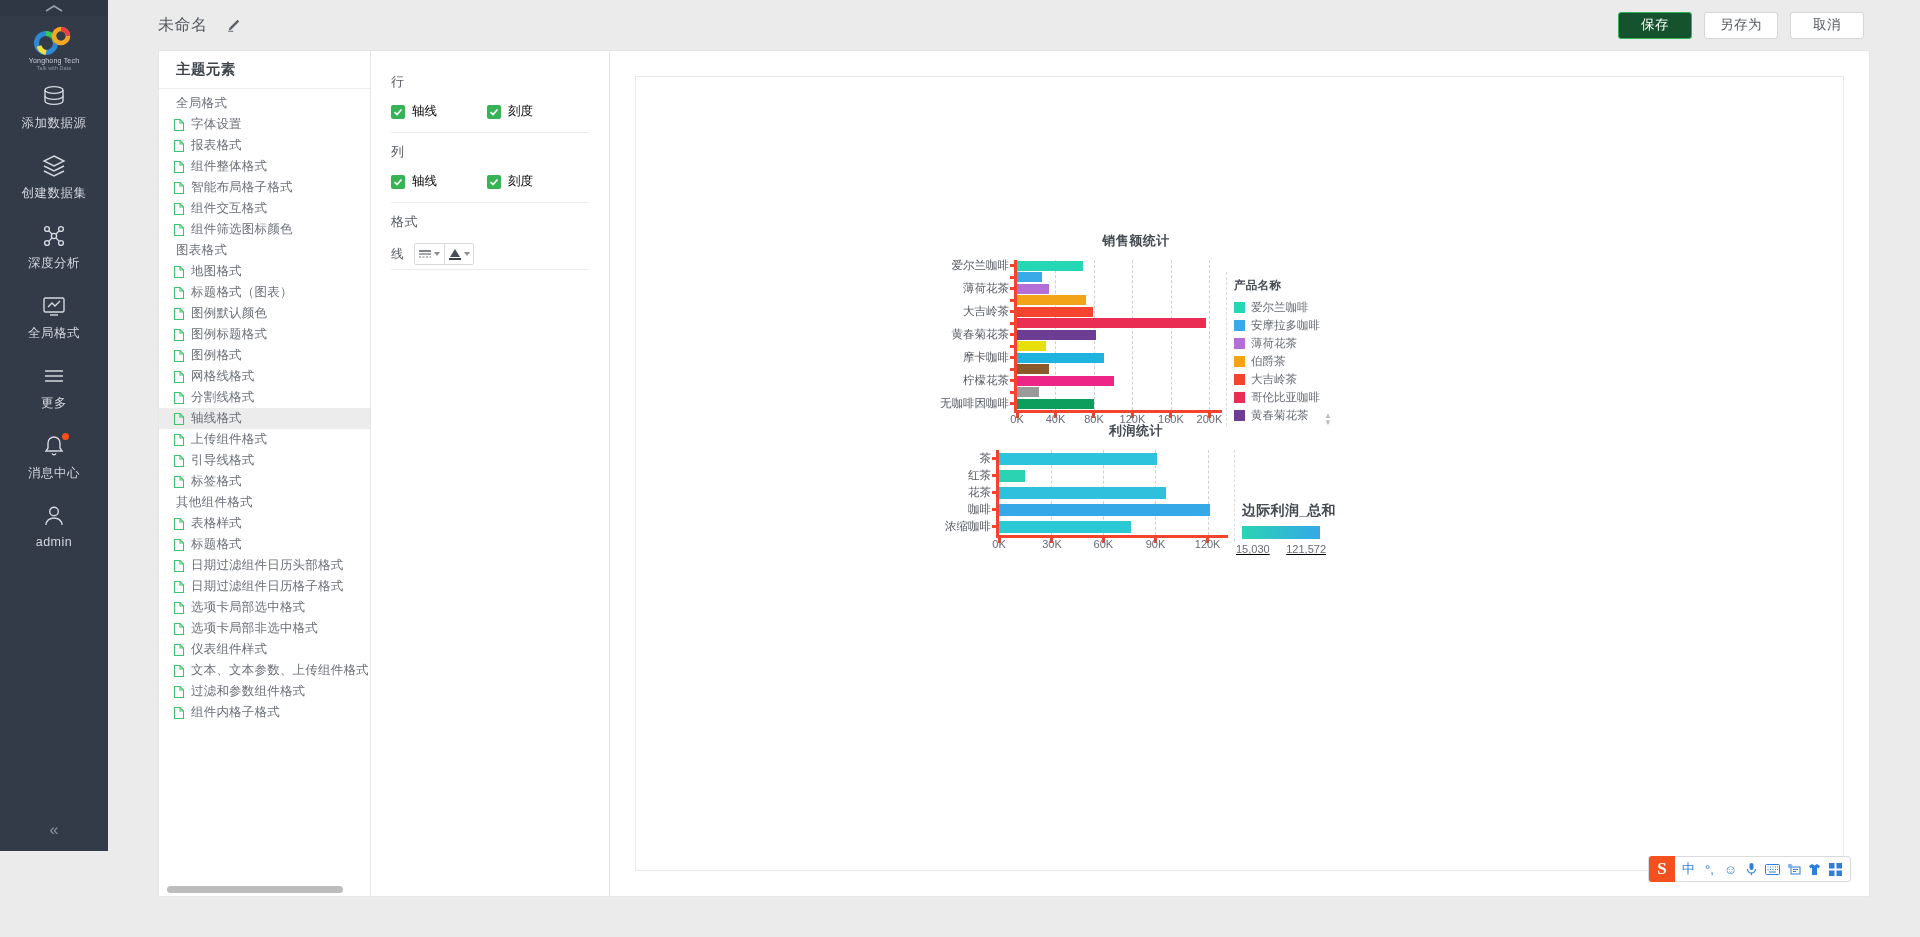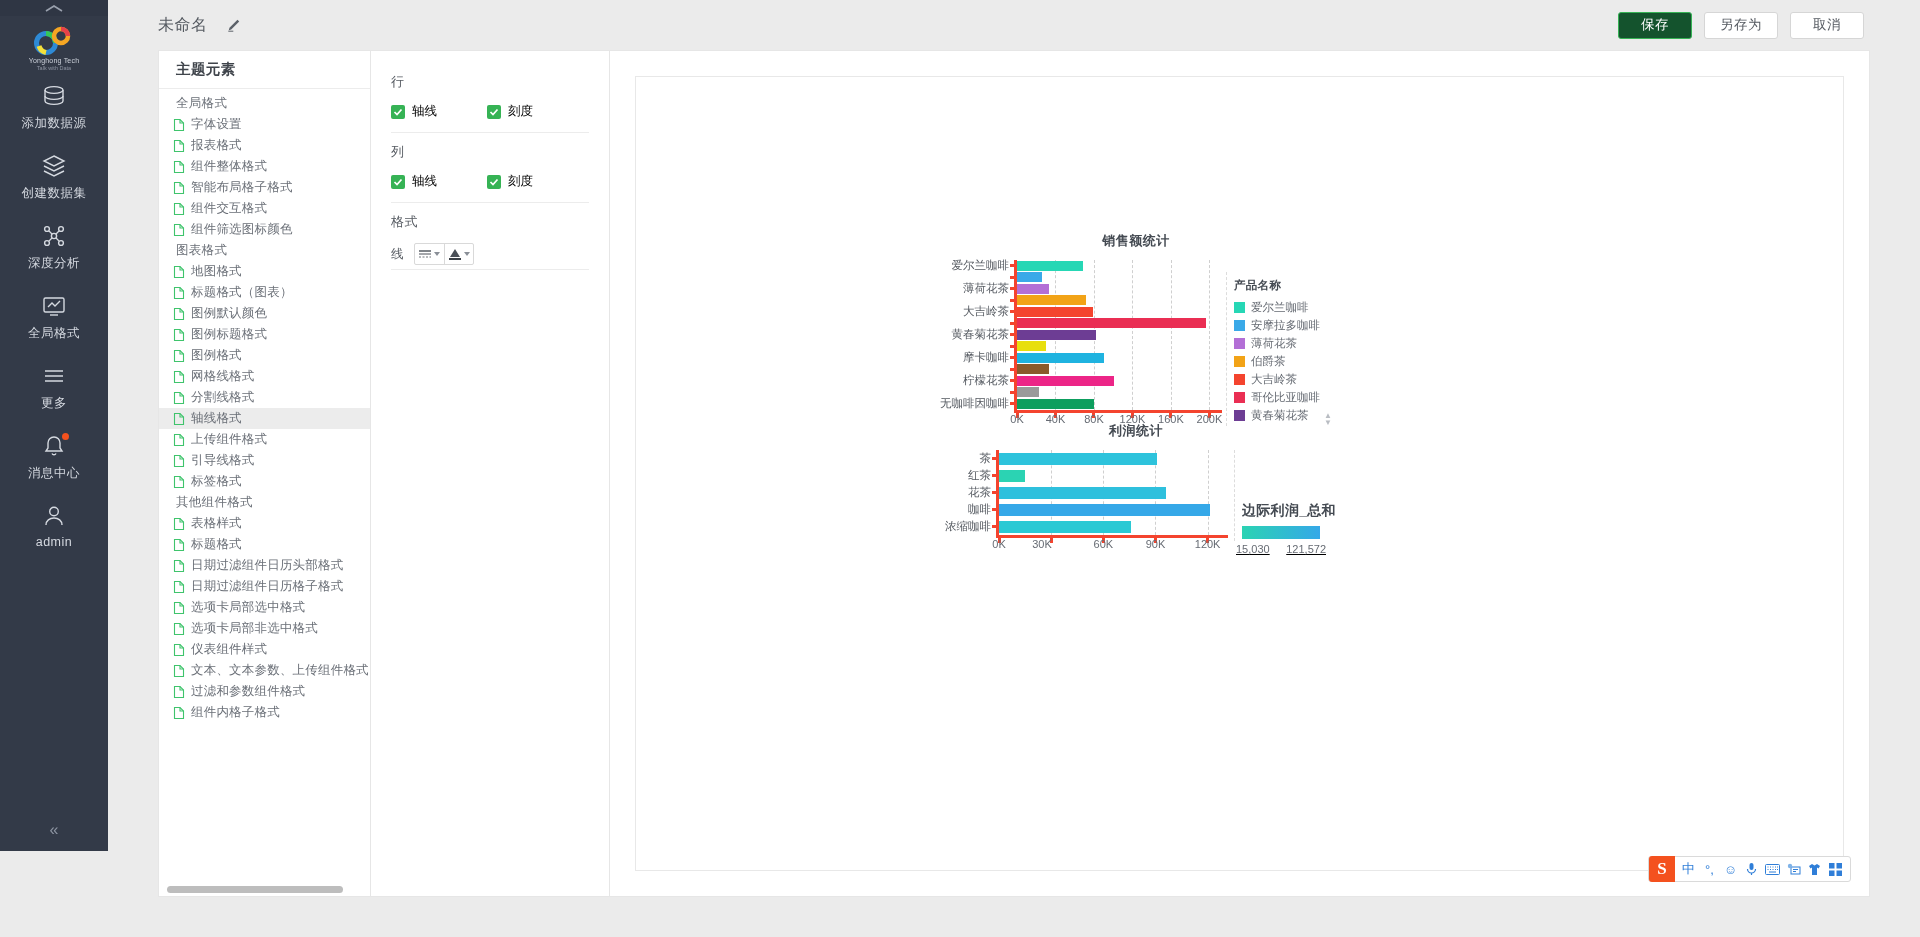--- a/index.html
+++ b/index.html
@@ -742,21 +742,21 @@
                     <div class="bar" style="position:absolute;left:3px;top:70.5px;width:132.12307692307692px;height:12px;background:#2bc9d4"></div>
                     <div class="x-axis-line" style="top:85px;width:232px"></div>
                     <div class="xtick" style="top:88px;left:1.5px"></div>
                     <div class="xtick" style="top:88px;left:53.65384615384615px"></div>
                     <div class="xtick" style="top:88px;left:105.8076923076923px"></div>
                     <div class="xtick" style="top:88px;left:157.96153846153845px"></div>
                     <div class="xtick" style="top:88px;left:210.1153846153846px"></div>
                   </div>
                   <div class="xlabels">
                     <span class="xlabel" style="left:3px">0K</span>
-                    <span class="xlabel" style="left:46px">30K</span>
+                    <span class="xlabel" style="left:56px">30K</span>
                     <span class="xlabel" style="left:107.3076923076923px">60K</span>
                     <span class="xlabel" style="left:159.46153846153845px">90K</span>
                     <span class="xlabel" style="left:211.6153846153846px">120K</span>
                   </div>
                 </div>
                 <div class="clegend">
                   <div class="legend-divider" style="top:0;bottom:14px"></div>
                   <div class="clegend-title">边际利润_总和</div>
                   <div class="clegend-bar" style="background:linear-gradient(90deg,#2bd3b3,#35a8e8)"></div>
                   <div class="clegend-vals">

